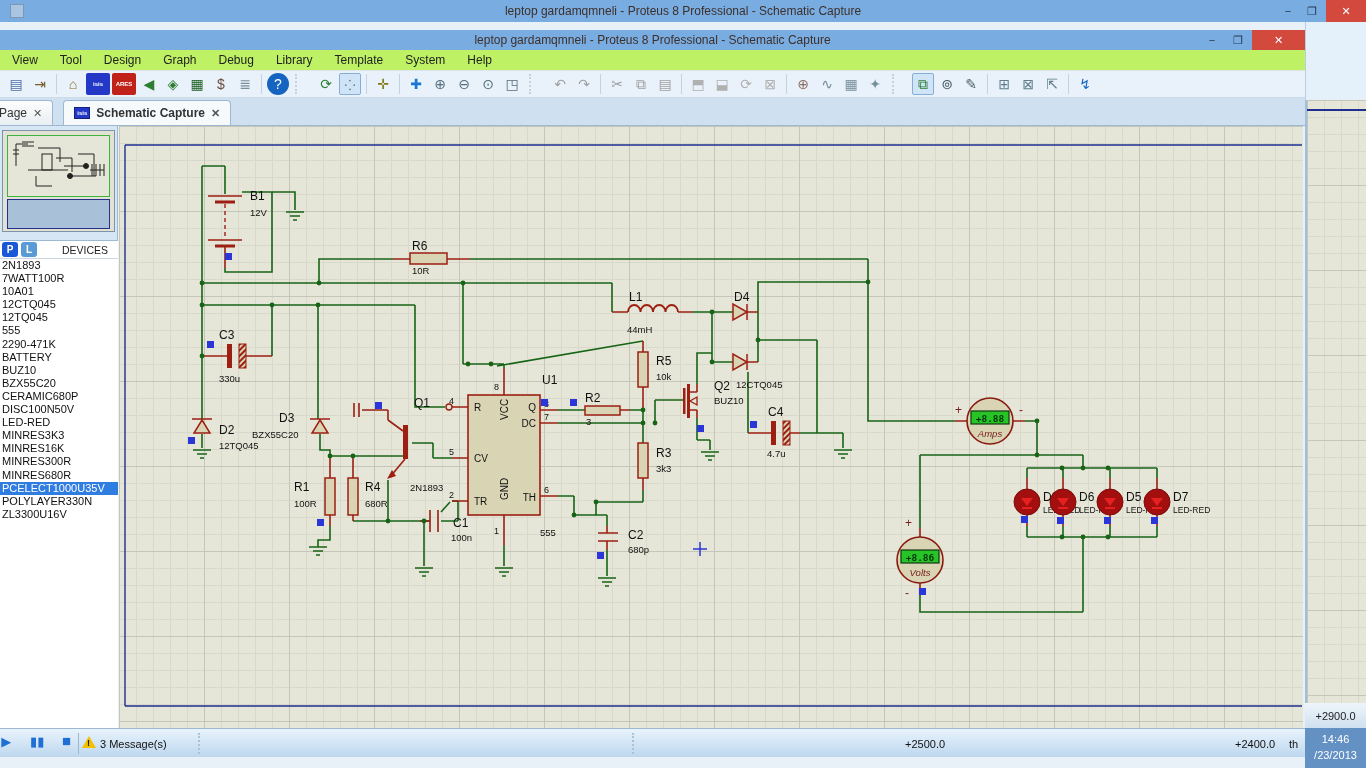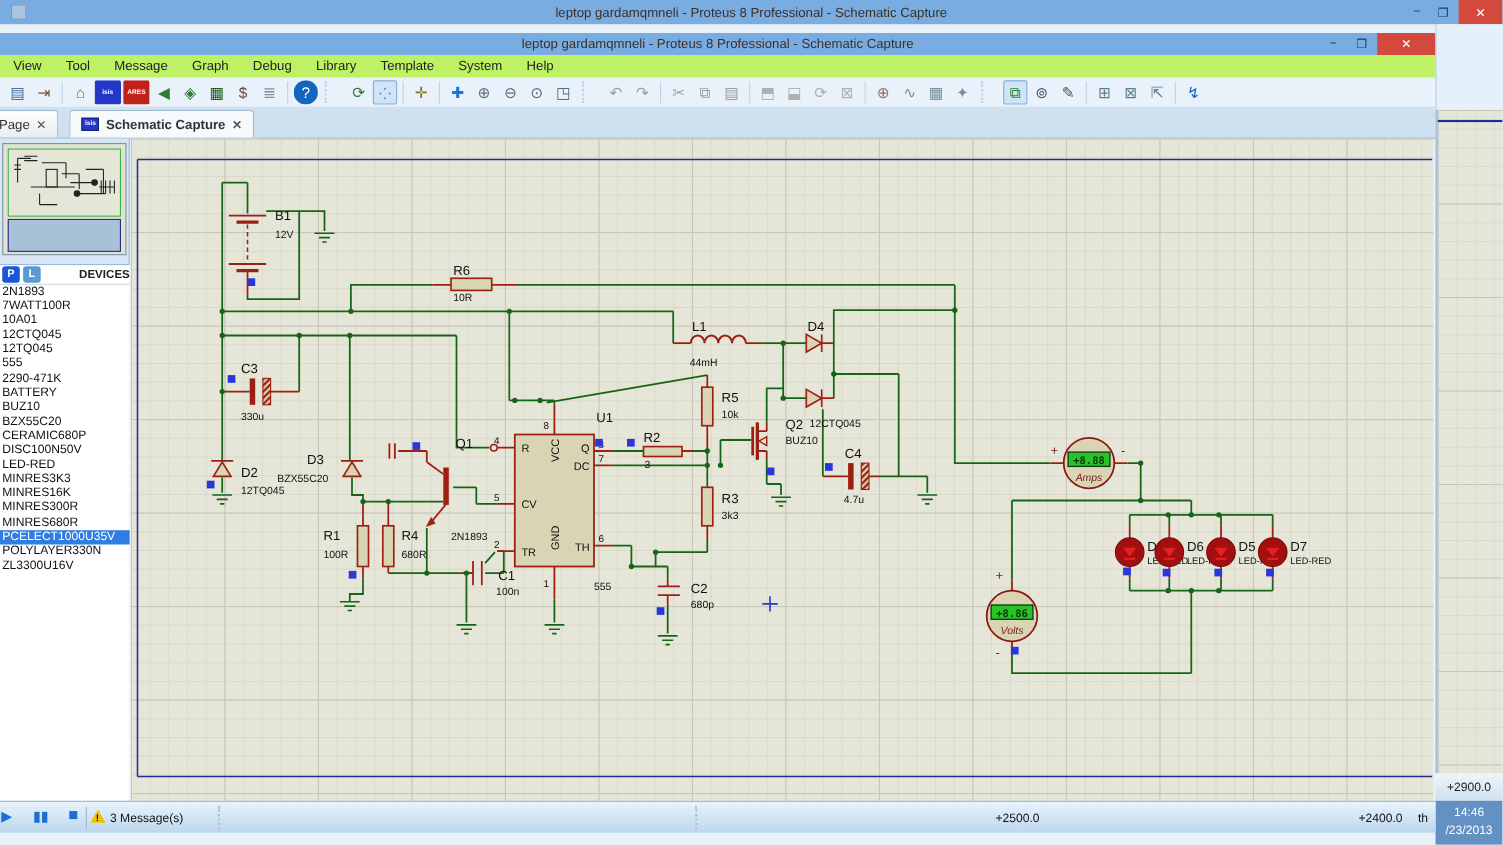--- a/index.html
+++ b/index.html
@@ -37,21 +37,21 @@
 
   
   #left-panel { left:0; top:126px; width:118px; height:602px; background:#d6e6f4; border-right:1px solid #9db8d0; }
   #minimap { position:absolute; left:2px; top:4px; width:113px; height:102px; border:1px solid #7d93a8; background:#e2e2d4; }
   #minimap .sheet { position:absolute; left:4px; top:4px; width:103px; height:62px; border:1px solid #3db53d; background:#e6e6d8; }
   #minimap .below { position:absolute; left:4px; top:68px; width:103px; height:30px; background:#a8c0d8; border:1px solid #26308a; }
   #devices-header { position:absolute; left:0; top:114px; width:118px; height:19px; background:#fff; border-top:1px solid #9db8d0; border-bottom:1px solid #cbd6e0; display:flex; align-items:center; font-size:10.5px; }
   .pl-btn { width:16px; height:15px; margin-left:2px; border-radius:3px; color:#fff; font-weight:bold; font-size:10px; display:flex; align-items:center; justify-content:center; }
   #btn-p { background:#1a57d6; }
   #btn-l { background:#5b9bd5; margin-left:3px; }
-  #devices-title { margin-left:auto; color:#222;font-weight:bold; }
+  #devices-title { margin-left:auto; margin-right:10px; color:#222; }
   #device-list { position:absolute; left:0; top:133px; width:118px; height:469px; background:#fff; font-size:11px; color:#111; overflow:hidden; }
   #device-list div { height:13.1px; line-height:13.1px; padding-left:2px; white-space:nowrap; }
   #device-list div.selected { background:#2f7de1; color:#fff; }
 
   
   #schematic { left:119px; top:126px; width:1184px; height:602px; background-color:#e6e6d8;
     background-image:
       linear-gradient(#c6c6b8 1px, transparent 1px),
       linear-gradient(90deg,#c6c6b8 1px, transparent 1px),
       linear-gradient(#d9d9cb 1px, transparent 1px),
@@ -107,21 +107,21 @@
   <div id="inner-titlebar" class="abs titlebar">
     <span>leptop gardamqmneli - Proteus 8 Professional - Schematic Capture</span>
     <span class="win-btn" style="left:1200px;width:24px;">−</span>
     <span class="win-btn" style="left:1226px;width:24px;">❐</span>
     <span class="win-btn close-btn" style="left:1252px;width:53px;">✕</span>
   </div>
 
   <div id="menubar" class="abs">
       <span>View</span>
       <span>Tool</span>
-      <span>Message</span>
+      <span>Design</span>
       <span>Graph</span>
       <span>Debug</span>
       <span>Library</span>
       <span>Template</span>
       <span>System</span>
       <span>Help</span>
     </div>
 
   <div id="toolbar" class="abs">
       <span class="tb-icon" style="color: rgb(74, 111, 165);">▤</span>

